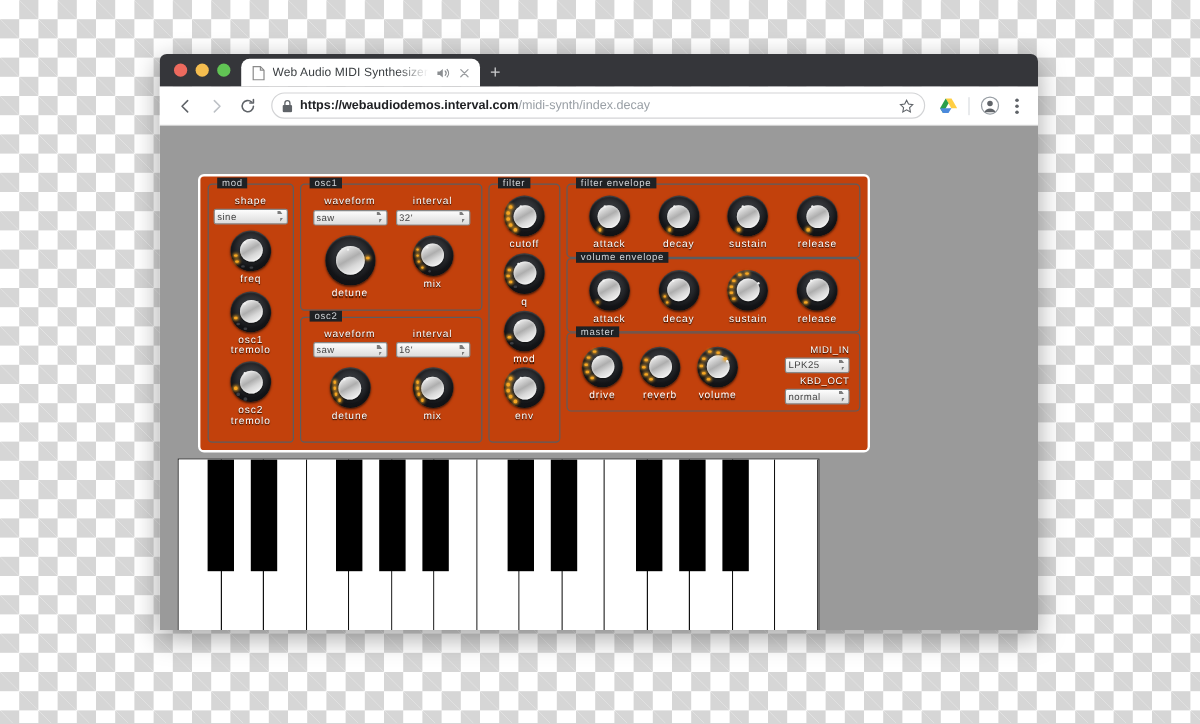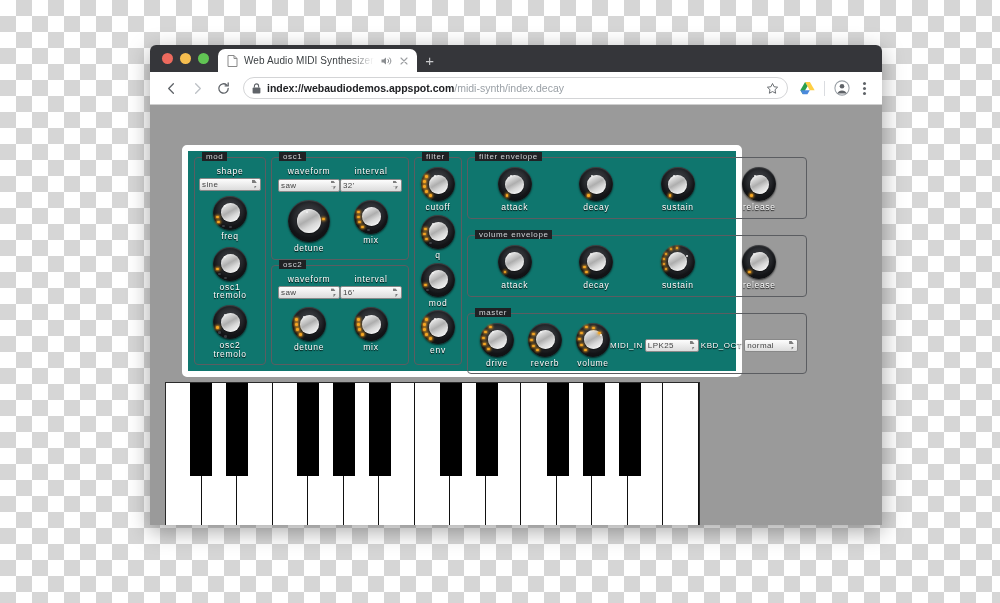--- a/index.html
+++ b/index.html
@@ -17,21 +17,21 @@
       linear-gradient(45deg, #d6d6d6 25%, transparent 25%, transparent 75%, #d6d6d6 75%),
       linear-gradient(45deg, #d6d6d6 25%, transparent 25%, transparent 75%, #d6d6d6 75%);
     background-size: 32px 32px;
     background-position: 0 0, 16px 16px;
     position: relative;
   }
 
   
   .browser-window {
     position: absolute;
-    left: 150px; top: 45px;
+    left: 133px; top: 45px;
     width: 732px; height: 480px;
     border-radius: 6px 6px 0 0;
     overflow: hidden;
     box-shadow: 0 6px 22px rgba(0,0,0,.35);
     display: flex; flex-direction: column;
   }
 
   
   .tabstrip {
     background: #35363a;
@@ -122,22 +122,22 @@
     background: #9a9a9a;
     position: relative;
     overflow: hidden;
   }
 
   
   .synth {
     position: absolute;
     left: 32px; top: 40px;
     width: 560px; height: 232px;
-    background: #0f766e;
-    border: 6px solid #ffffff;
+    background: #c2410c;
+    border: 2px solid #ffffff;
     border-radius: 5px;
     padding: 6px;
     display: flex;
     gap: 5px;
   }
 
   .fieldset {
     border: 1px solid #5b5d61;
     border-radius: 4px;
     position: relative;
@@ -255,25 +255,25 @@
   
   .col-osc { width: 152px; display: flex; flex-direction: column; gap: 5px; }
   .osc-row { display: flex; justify-content: space-around; }
   .osc-cell { display: flex; flex-direction: column; align-items: center; gap: 2px; }
 
   
   .col-filter { width: 60px; display: flex; flex-direction: column; align-items: center; }
   .col-filter .inner { display: flex; flex-direction: column; align-items: center; gap: 2px; }
 
   
-  .col-right { flex: 1 1 auto; display: flex; flex-direction: column; gap: 16px; }
+  .col-right { flex: 1 1 auto; display: flex; flex-direction: column; gap: 0; }
   .env-row { display: flex; justify-content: space-around; align-items: flex-start; }
   .master-row { display: flex; align-items: center; }
   .master-knobs { display: flex; gap: 14px; padding-left: 6px; flex: 1 1 auto; }
-  .master-selects { display: flex; gap: 2px; align-items: center; padding-right: 2px; }
+  .master-selects { display: flex; flex-direction: column; gap: 2px; align-items: flex-end; padding-right: 2px; }
   .master-selects .ctl-label { font-size: 8px; letter-spacing: .5px; text-transform: none; }
   .master-selects select.synth-select { width: 54px; }
 
   
   .keyboard {
     position: absolute;
     left: 15px; top: 277px;
     width: 535px; height: 152px;
     background: #fff;
     border: 1px solid #2a2a2a;
@@ -343,21 +343,21 @@
         <path d="M13 8a5 5 0 11-1.6-3.7" stroke="#5f6368" stroke-width="1.4" fill="none" stroke-linecap="round"></path>
         <path d="M13 2v3.2h-3.2" stroke="#5f6368" stroke-width="1.4" fill="none" stroke-linecap="round" stroke-linejoin="round"></path>
       </svg>
     </div>
 
     <div class="omnibox">
       <svg class="lock-icon" viewBox="0 0 9 11">
         <rect x=".6" y="4.4" width="7.8" height="6.1" rx="1" fill="#5f6368"></rect>
         <path d="M2.4 4.4V3a2.1 2.1 0 014.2 0v1.4" stroke="#5f6368" stroke-width="1.1" fill="none"></path>
       </svg>
-      <span class="url"><b>index://webaudiodemos.appspot.com</b><span>/midi-synth/index.decay</span></span>
+      <span class="url"><b>https://webaudiodemos.interval.com</b><span>/midi-synth/index.decay</span></span>
       <svg class="star-icon" viewBox="0 0 14 14">
         <path d="M7 1.6l1.7 3.5 3.8.5-2.8 2.7.7 3.8L7 10.3 3.6 12.1l.7-3.8-2.8-2.7 3.8-.5z" fill="none" stroke="#5f6368" stroke-width="1"></path>
       </svg>
     </div>
 
     <div class="tb-icon">
       <svg width="15" height="14" viewBox="0 0 16 14">
         <path d="M5.4.7h5.2l5 8.6H10.4z" fill="#ffcf44"></path>
         <path d="M5.4.7L.4 9.3l2.6 4.3 5-8.6z" fill="#2a9e4b"></path>
         <path d="M.4 9.3h10.1l-2.6 4.3H3z" fill="#4a89dc"></path>

